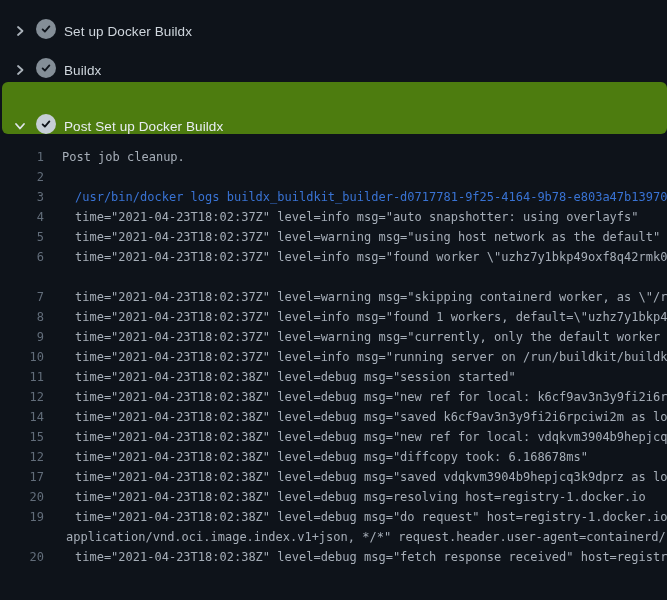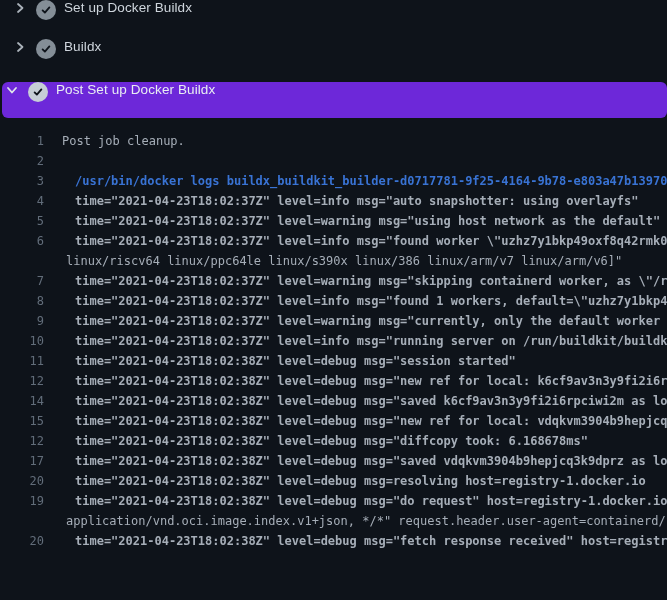--- a/index.html
+++ b/index.html
@@ -3,33 +3,33 @@
 <meta charset="utf-8">
 <style>
   html,body{margin:0;padding:0;}
   body{
     width:667px;height:600px;overflow:hidden;
     background:#0e131a;
     font-family:"Liberation Sans", sans-serif;
   }
   .steps-panel{width:667px;}
   .step-row{
-    display:flex;align-items:flex-start;
+    display:flex;align-items:flex-end;
     height:39px;padding-left:12px;box-sizing:border-box;
     cursor:pointer;
   }
   .step-row .chev{
     width:16px;height:16px;flex:0 0 16px;
     display:flex;align-items:center;justify-content:center;
     color:#aab2ba;
   }
   .step-row.expanded{
-    height:36px;margin:4px 0 0 2px;
-    background:#6d28d9;border-radius:6px;
-    padding-left:2px;
+    height:52px;margin:4px 0 0 2px;
+    background:#4d7c0f;border-radius:6px;
+    padding-left:10px;
   }
   .step-row.expanded .chev{color:#dfe5ea;transform:rotate(90deg);}
   .check-circle{
     width:20px;height:20px;flex:0 0 20px;border-radius:50%;
     margin-left:8px;
     background:#848e97;
     display:flex;align-items:center;justify-content:center;
   }
   .step-row.expanded .check-circle{background:#c6ced6;}
   .step-label{
@@ -44,21 +44,21 @@
   }
   .log-line{
     display:flex;height:20px;line-height:20px;
     white-space:pre;overflow:hidden;
   }
   .log-line .ln{
     flex:0 0 44px;text-align:right;
     color:#626d7a;user-select:none;
   }
   .log-line.ind0 .lt{padding-left:18px;}
-  .log-line.ind1 .lt{padding-left:31px;font-weight:bold;}
+  .log-line.ind1 .lt{padding-left:31px;}
   .log-line.wrap .lt{padding-left:22px;}
   .log-line.command .lt{color:#3973d4;}
   .caret{
     display:inline-block;font-size:9px;color:#a6aeb8;
     margin-right:5px;transform:translateY(-1px);
   }
 </style>
 </head>
 <body>
 
@@ -110,21 +110,21 @@
 </div>
 
 <div class="log-viewer">
   <div>
       <div class="log-line ind0"><span class="ln">1</span><span class="lt">Post job cleanup.</span></div>
       <div class="log-line ind0"><span class="ln">2</span></div>
       <div class="log-line command ind1"><span class="ln">3</span><span class="lt">/usr/bin/docker logs buildx_buildkit_builder-d0717781-9f25-4164-9b78-e803a47b13970</span></div>
       <div class="log-line ind1"><span class="ln">4</span><span class="lt">time="2021-04-23T18:02:37Z" level=info msg="auto snapshotter: using overlayfs"</span></div>
       <div class="log-line ind1"><span class="ln">5</span><span class="lt">time="2021-04-23T18:02:37Z" level=warning msg="using host network as the default"</span></div>
       <div class="log-line ind1"><span class="ln">6</span><span class="lt">time="2021-04-23T18:02:37Z" level=info msg="found worker \"uzhz7y1bkp49oxf8q42rmk0xjvvdl [linux/amd64 linux/amd64/v2 linux/amd64/v3 linux/arm64</span></div>
-      <div class="log-line wrap"><span class="ln"></span><span class="lt">linux/riscv64 linux/ppc64le linux/s390x linux/386 linux/arm/v7 linux/arm/v6]"</span></div>
+      <div class="log-line wrap"><span class="ln"></span></div>
       <div class="log-line ind1"><span class="ln">7</span><span class="lt">time="2021-04-23T18:02:37Z" level=warning msg="skipping containerd worker, as \"/run/containerd/containerd.sock\" does not exist"</span></div>
       <div class="log-line ind1"><span class="ln">8</span><span class="lt">time="2021-04-23T18:02:37Z" level=info msg="found 1 workers, default=\"uzhz7y1bkp49oxf8q42rmk0xjvvdl\""</span></div>
       <div class="log-line ind1"><span class="ln">9</span><span class="lt">time="2021-04-23T18:02:37Z" level=warning msg="currently, only the default worker can be used."</span></div>
       <div class="log-line ind1"><span class="ln">10</span><span class="lt">time="2021-04-23T18:02:37Z" level=info msg="running server on /run/buildkit/buildkitd.sock"</span></div>
       <div class="log-line ind1"><span class="ln">11</span><span class="lt">time="2021-04-23T18:02:38Z" level=debug msg="session started"</span></div>
       <div class="log-line ind1"><span class="ln">12</span><span class="lt">time="2021-04-23T18:02:38Z" level=debug msg="new ref for local: k6cf9av3n3y9fi2i6rpciwi2m"</span></div>
       <div class="log-line ind1"><span class="ln">14</span><span class="lt">time="2021-04-23T18:02:38Z" level=debug msg="saved k6cf9av3n3y9fi2i6rpciwi2m as local.sharedKey"</span></div>
       <div class="log-line ind1"><span class="ln">15</span><span class="lt">time="2021-04-23T18:02:38Z" level=debug msg="new ref for local: vdqkvm3904b9hepjcq3k9dprz"</span></div>
       <div class="log-line ind1"><span class="ln">12</span><span class="lt">time="2021-04-23T18:02:38Z" level=debug msg="diffcopy took: 6.168678ms"</span></div>
       <div class="log-line ind1"><span class="ln">17</span><span class="lt">time="2021-04-23T18:02:38Z" level=debug msg="saved vdqkvm3904b9hepjcq3k9dprz as local.sharedKey"</span></div>

